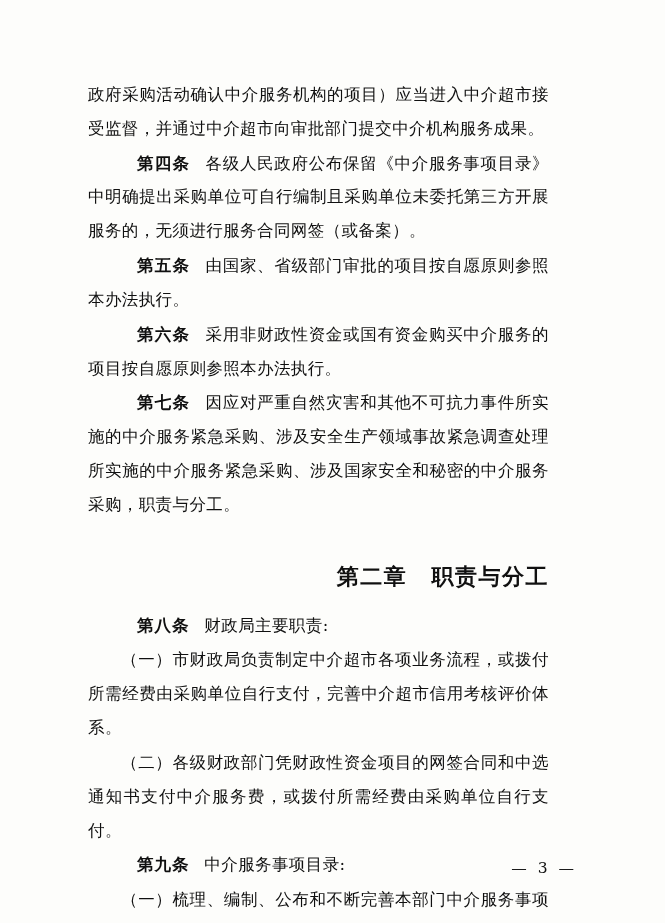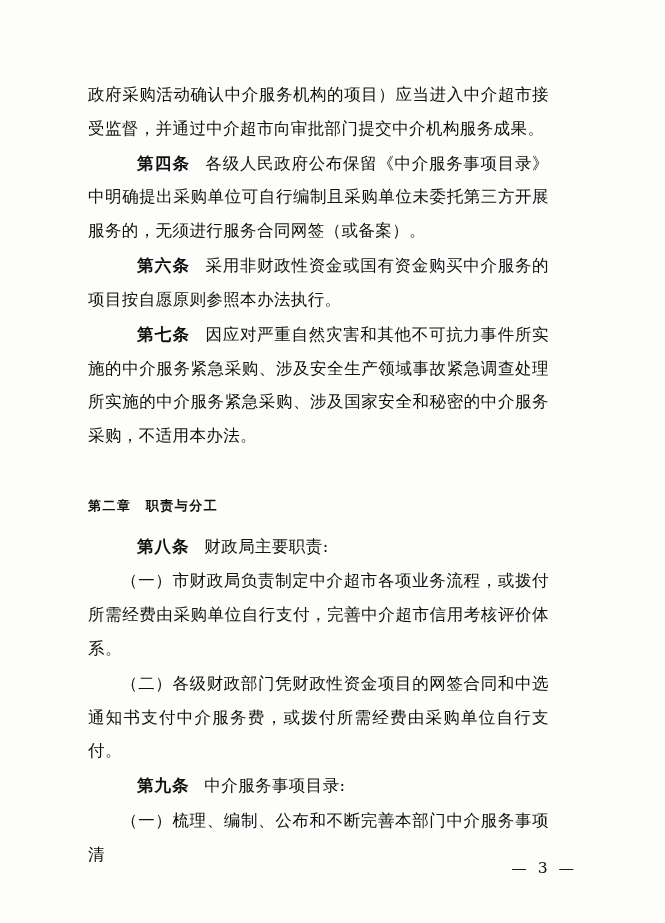--- a/index.html
+++ b/index.html
@@ -41,24 +41,24 @@
     font-weight: bold;
     font-family: "DejaVu Serif", "Liberation Serif", serif;
     letter-spacing: 1px;
     margin-left: 16px;
   }
   .art-gap {
     display: inline-block;
     width: 0.9em;
   }
   .chapter-heading {
-    margin: 40px 0 10px 0;
-    text-align: left;
+    margin: 32px 0 10px 0;
+    text-align: right;
     font-weight: bold;
-    font-size: 13px;
+    font-size: 22px;
     letter-spacing: 1.5px;
   }
   .chapter-heading .ch-gap {
     display: inline-block;
     width: 1.1em;
   }
   .page-number {
     position: absolute;
     right: 88px;
     bottom: 46px;
@@ -78,27 +78,30 @@
   <div class="doc-body">
 
     <p class="para flush">
       <span>政府采购活动确认中介服务机构的项目）应当进入中介超市接受监督，并通过中介超市向审批部门提交中介机构服务成果。</span>
     </p>
 
     <p class="para">
       <span class="art-label">第四条</span><span class="art-gap"></span><span>各级人民政府公布保留《中介服务事项目录》中明确提出采购单位可自行编制且采购单位未委托第三方开展服务的，无须进行服务合同网签（或备案）。</span>
     </p>
 
+    <p class="para">
+      <span class="art-label">第五条</span><span class="art-gap"></span><span>由国家、省级部门审批的项目按自愿原则参照本办法执行。</span>
+    </p>
 
     <p class="para">
       <span class="art-label">第六条</span><span class="art-gap"></span><span>采用非财政性资金或国有资金购买中介服务的项目按自愿原则参照本办法执行。</span>
     </p>
 
     <p class="para">
-      <span class="art-label">第七条</span><span class="art-gap"></span><span>因应对严重自然灾害和其他不可抗力事件所实施的中介服务紧急采购、涉及安全生产领域事故紧急调查处理所实施的中介服务紧急采购、涉及国家安全和秘密的中介服务采购，不适用本办法。</span>
+      <span class="art-label">第七条</span><span class="art-gap"></span><span>因应对严重自然灾害和其他不可抗力事件所实施的中介服务紧急采购、涉及安全生产领域事故紧急调查处理所实施的中介服务紧急采购、涉及国家安全和秘密的中介服务采购，职责与分工。</span>
     </p>
 
     <div class="chapter-heading">
       <span>第二章</span><span class="ch-gap"></span><span>职责与分工</span>
     </div>
 
     <p class="para">
       <span class="art-label">第八条</span><span class="art-gap"></span><span>财政局主要职责:</span>
     </p>
 

